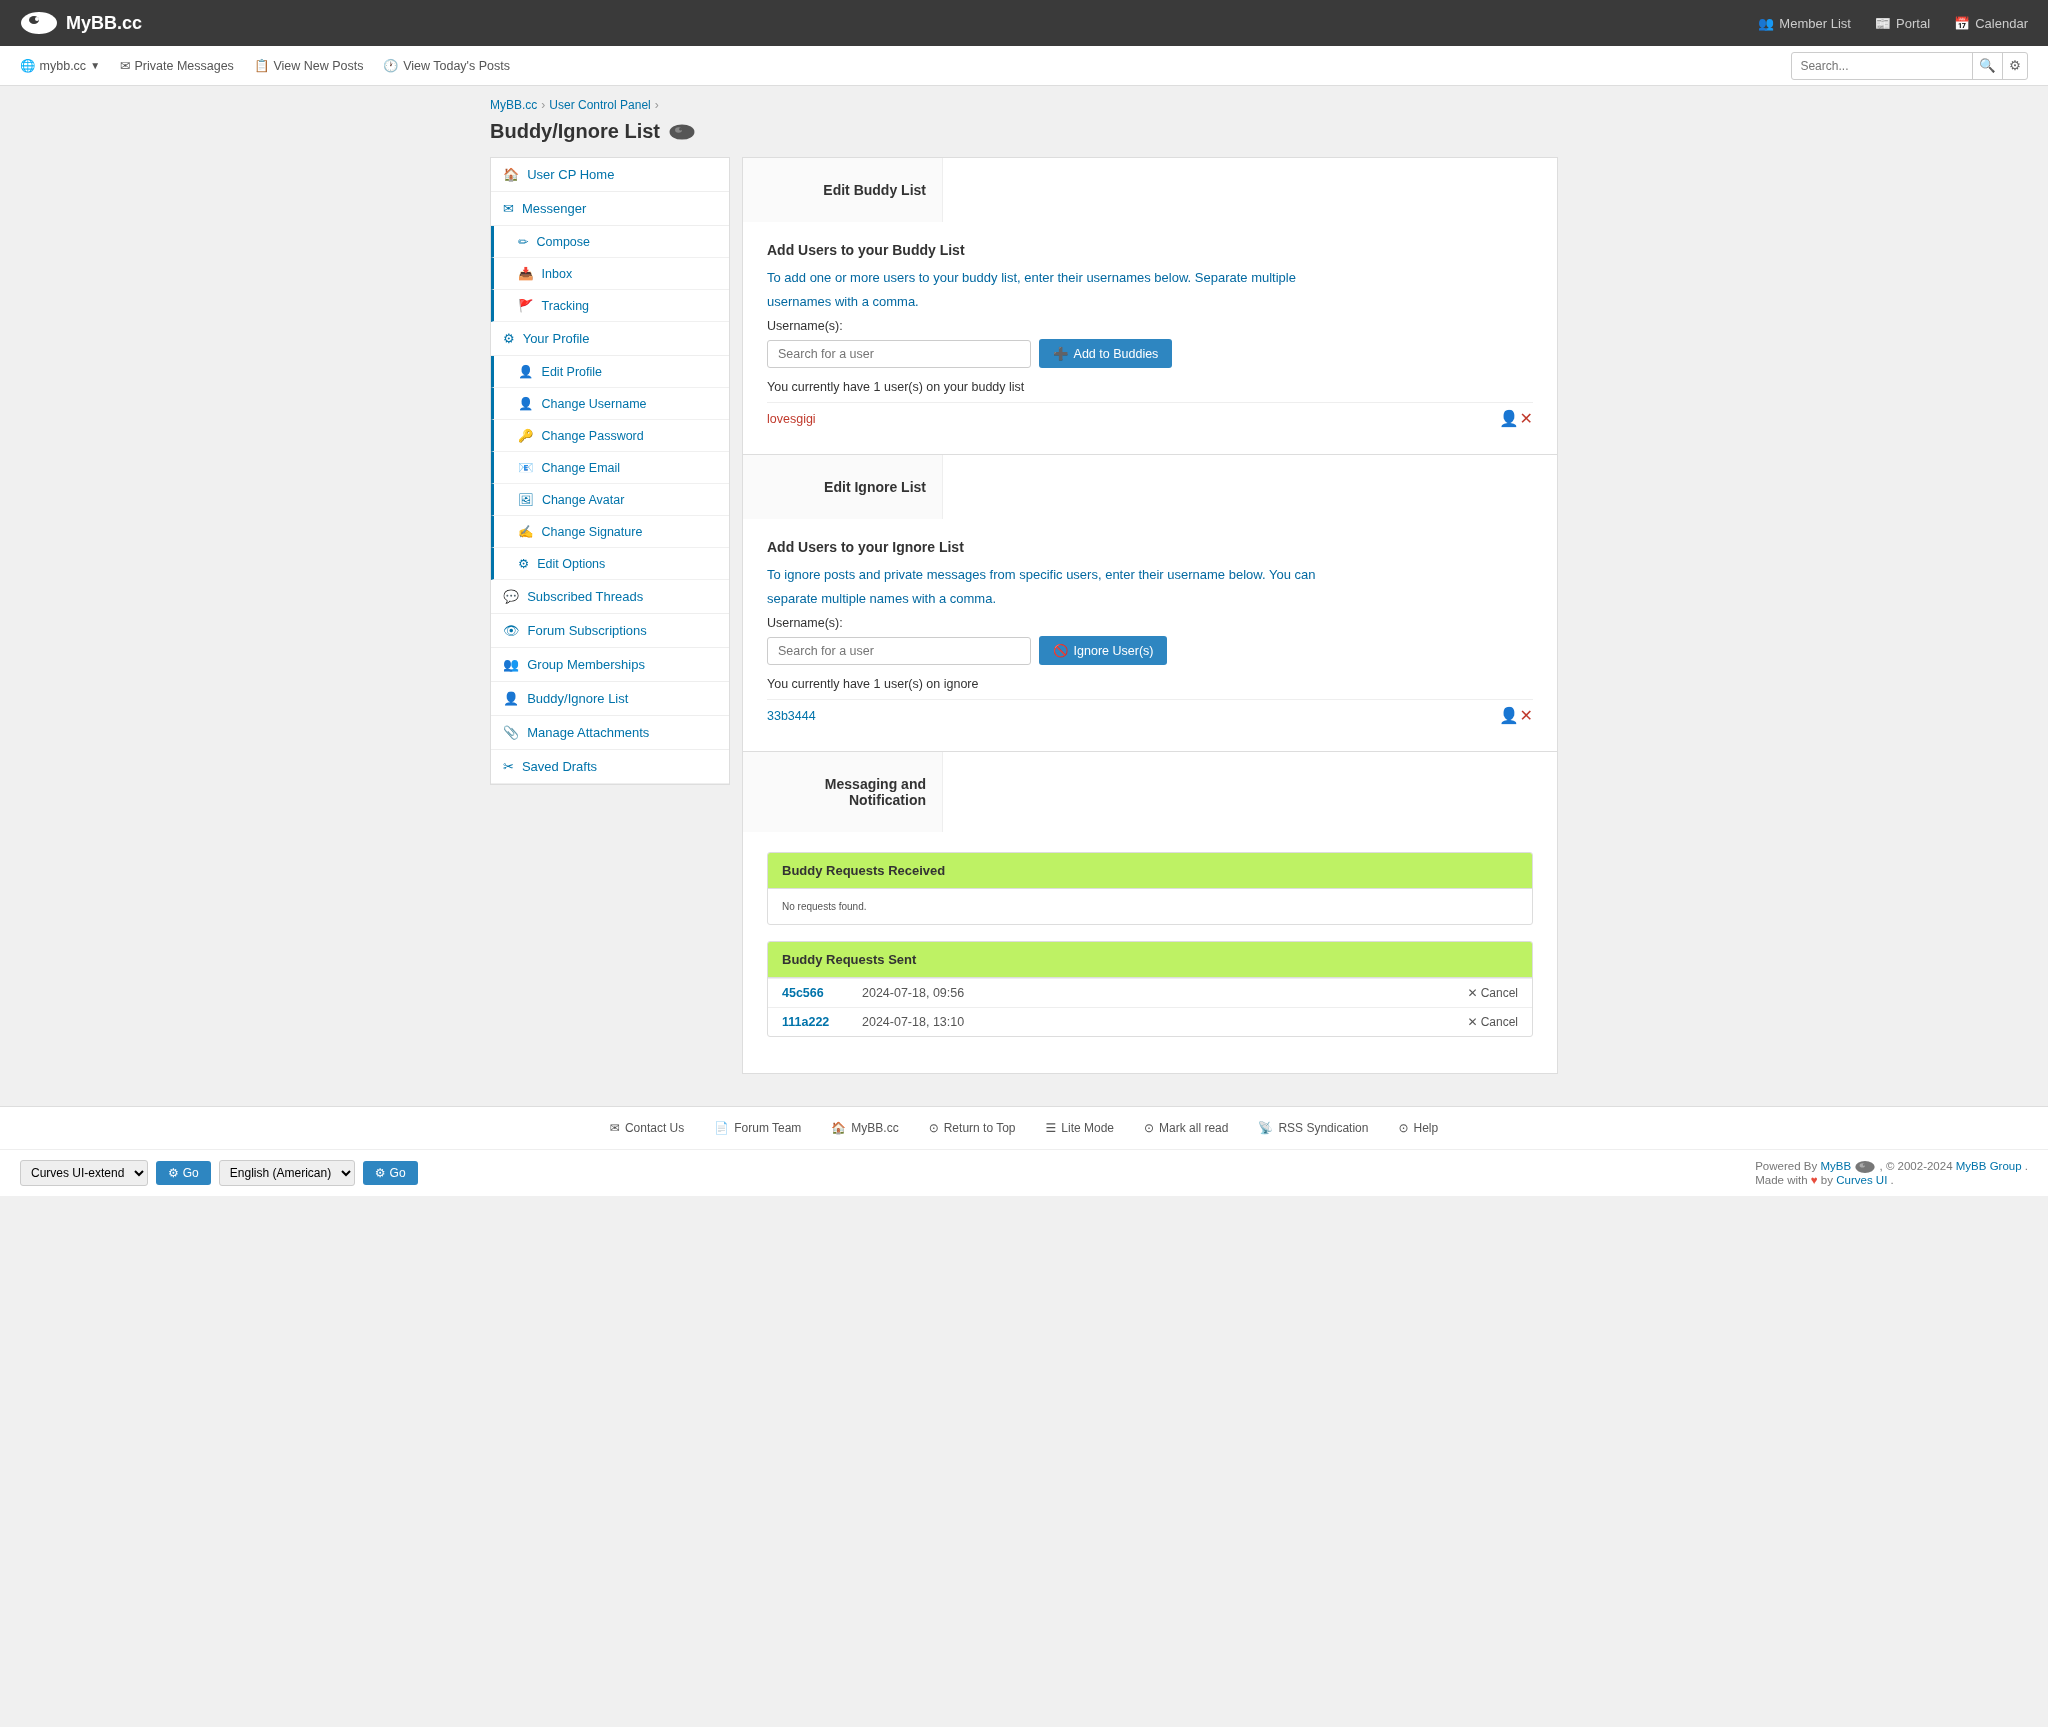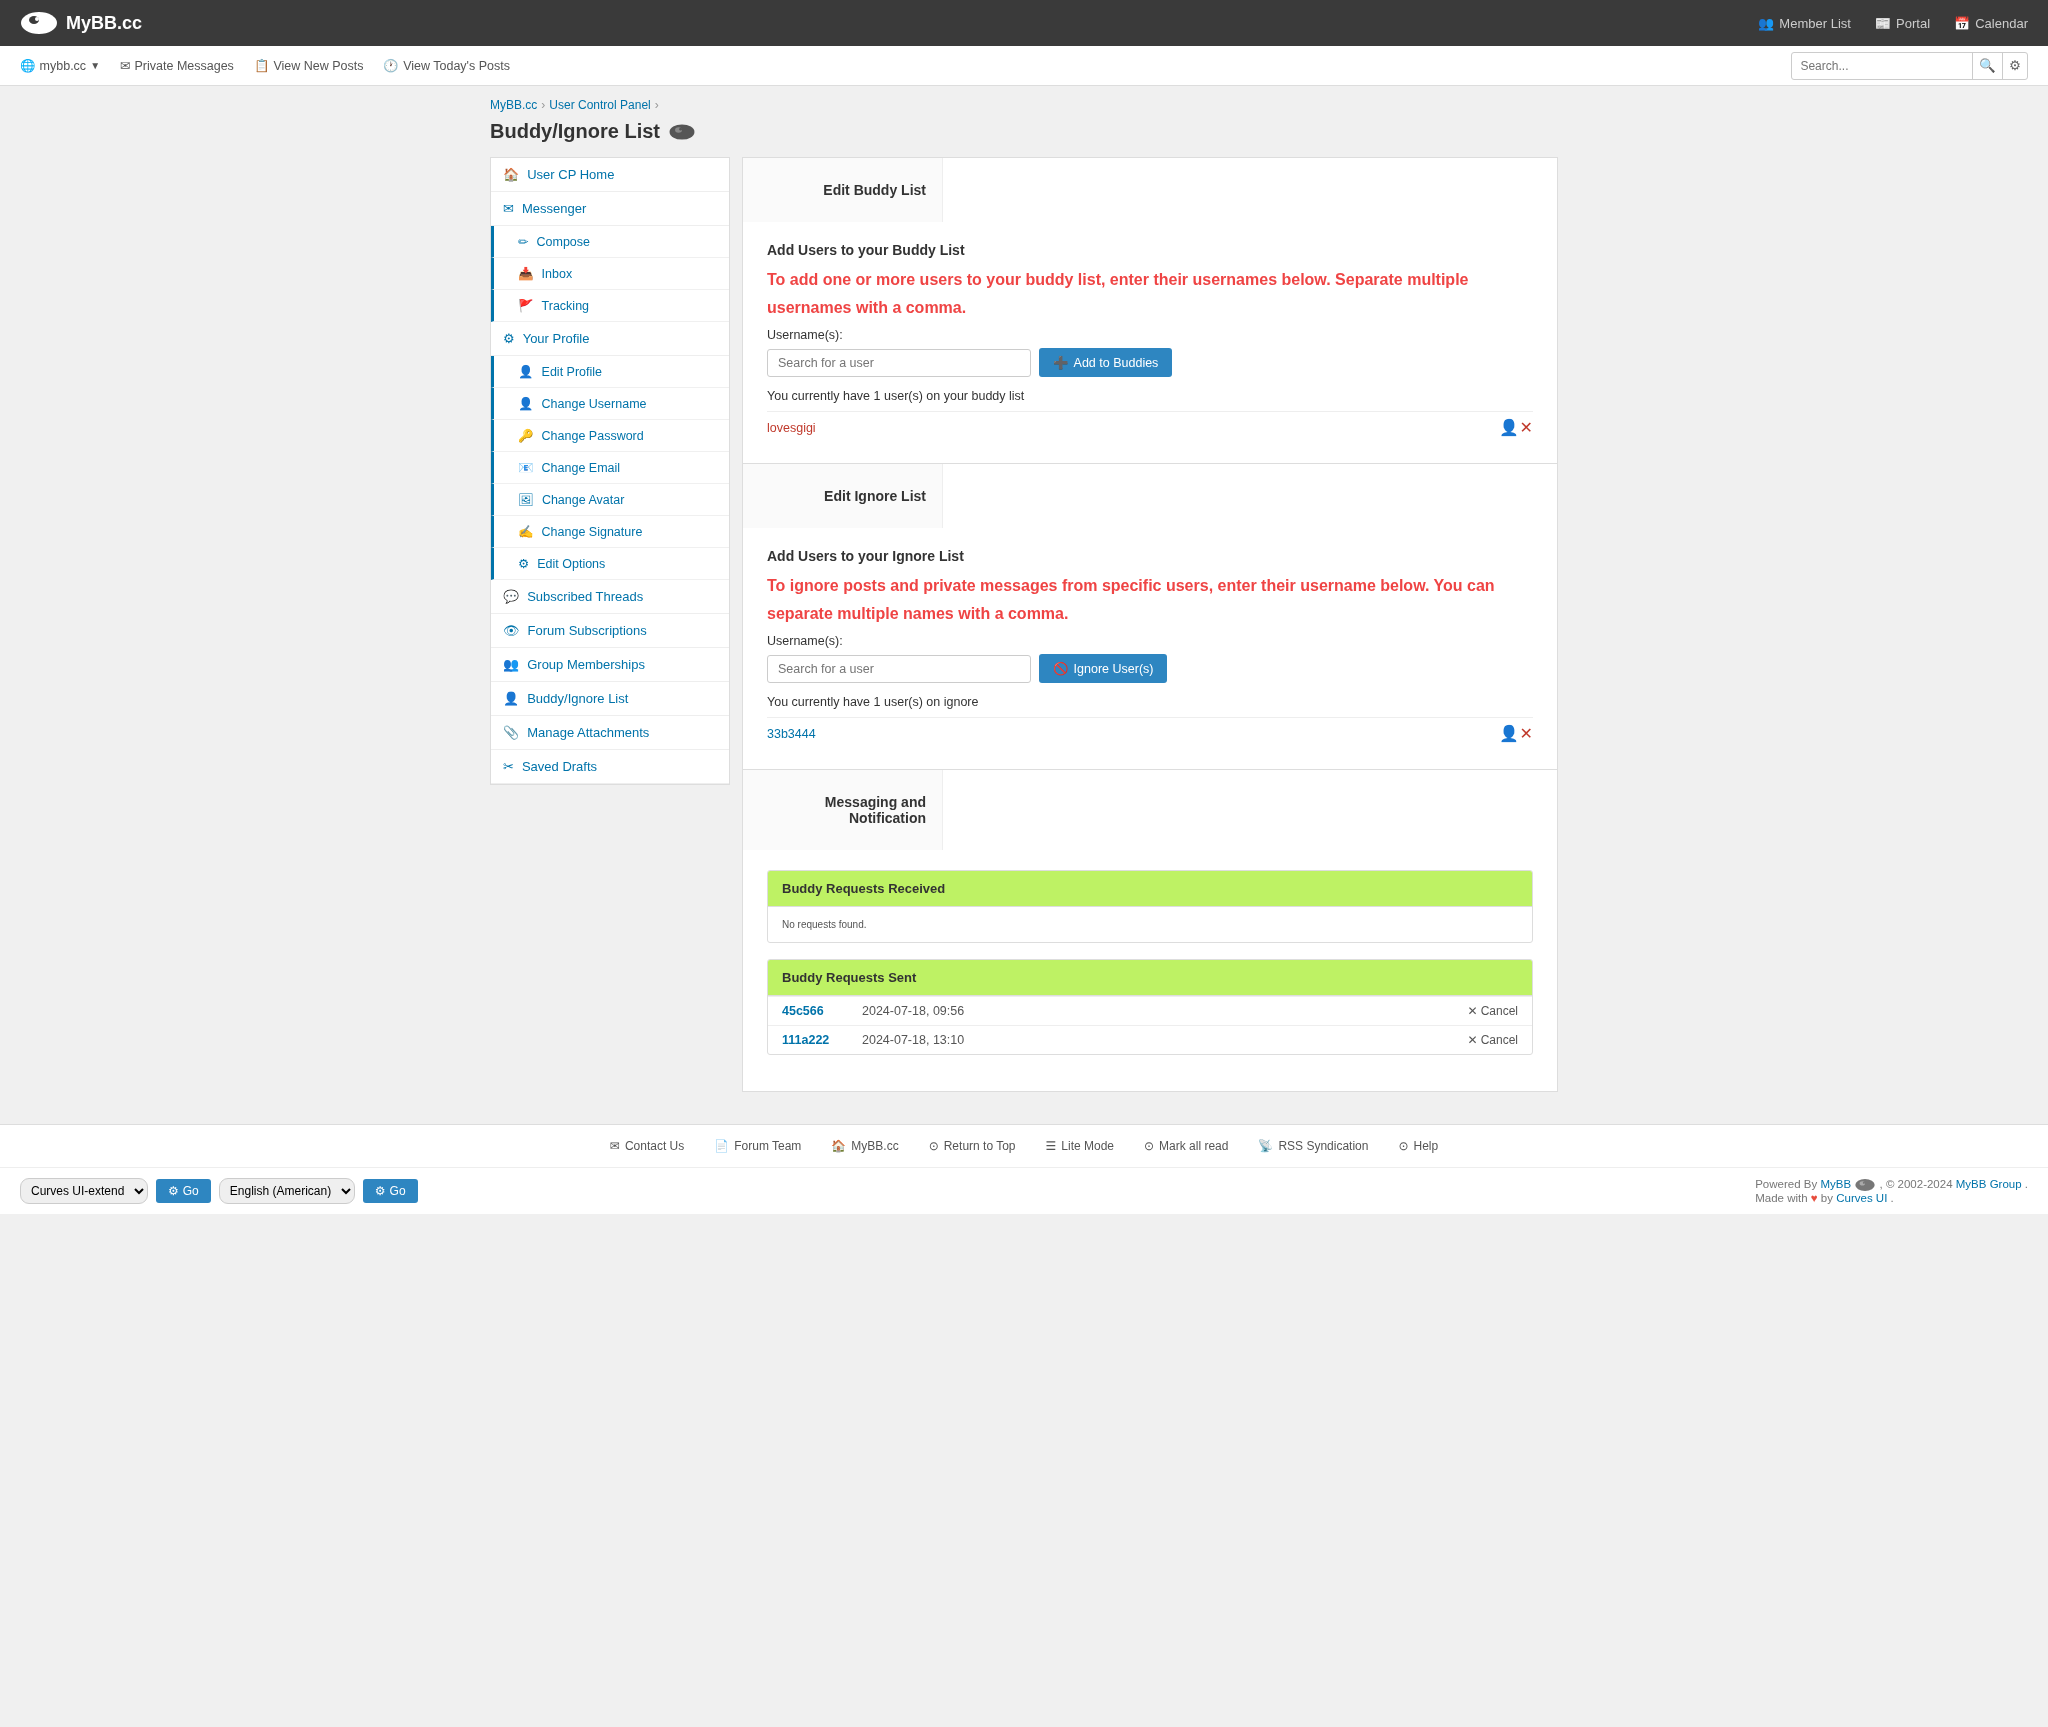--- a/index.html
+++ b/index.html
@@ -191,25 +191,24 @@
       flex: 1;
       padding: 20px 24px;
     }
     .section-title {
       font-size: 14px;
       font-weight: bold;
       color: #333;
       margin-bottom: 10px;
     }
     .section-desc {
-      font-size: 16px;
-      color: #ef4444;
+      font-size: 13px;
+      color: #0369a1;
       margin-bottom: 4px;
       line-height: 1.5;
-      font-weight: bold;
     }
     .field-label {
       font-size: 12.5px;
       color: #333;
       margin-bottom: 6px;
       margin-top: 8px;
     }
     .input-row {
       display: flex;
       align-items: center;
@@ -361,21 +360,21 @@
       align-items: center;
       padding: 10px 20px;
     }
     .footer-selects {
       display: flex;
       gap: 8px;
       align-items: center;
     }
     .footer-selects select {
       border: 1px solid #ccc;
-      border-radius: 9px;
+      border-radius: 3px;
       padding: 4px 6px;
       font-size: 12px;
     }
     .btn-go {
       background: #2e86c1;
       color: #fff;
       border: none;
       border-radius: 3px;
       padding: 5px 12px;
       font-size: 12px;

